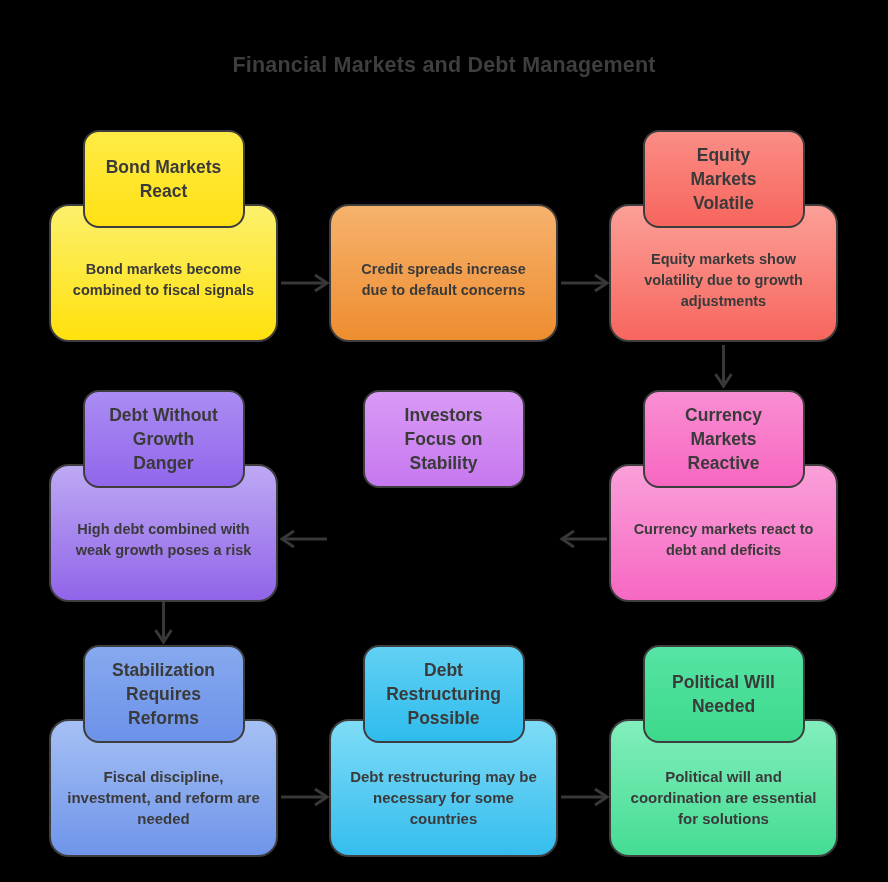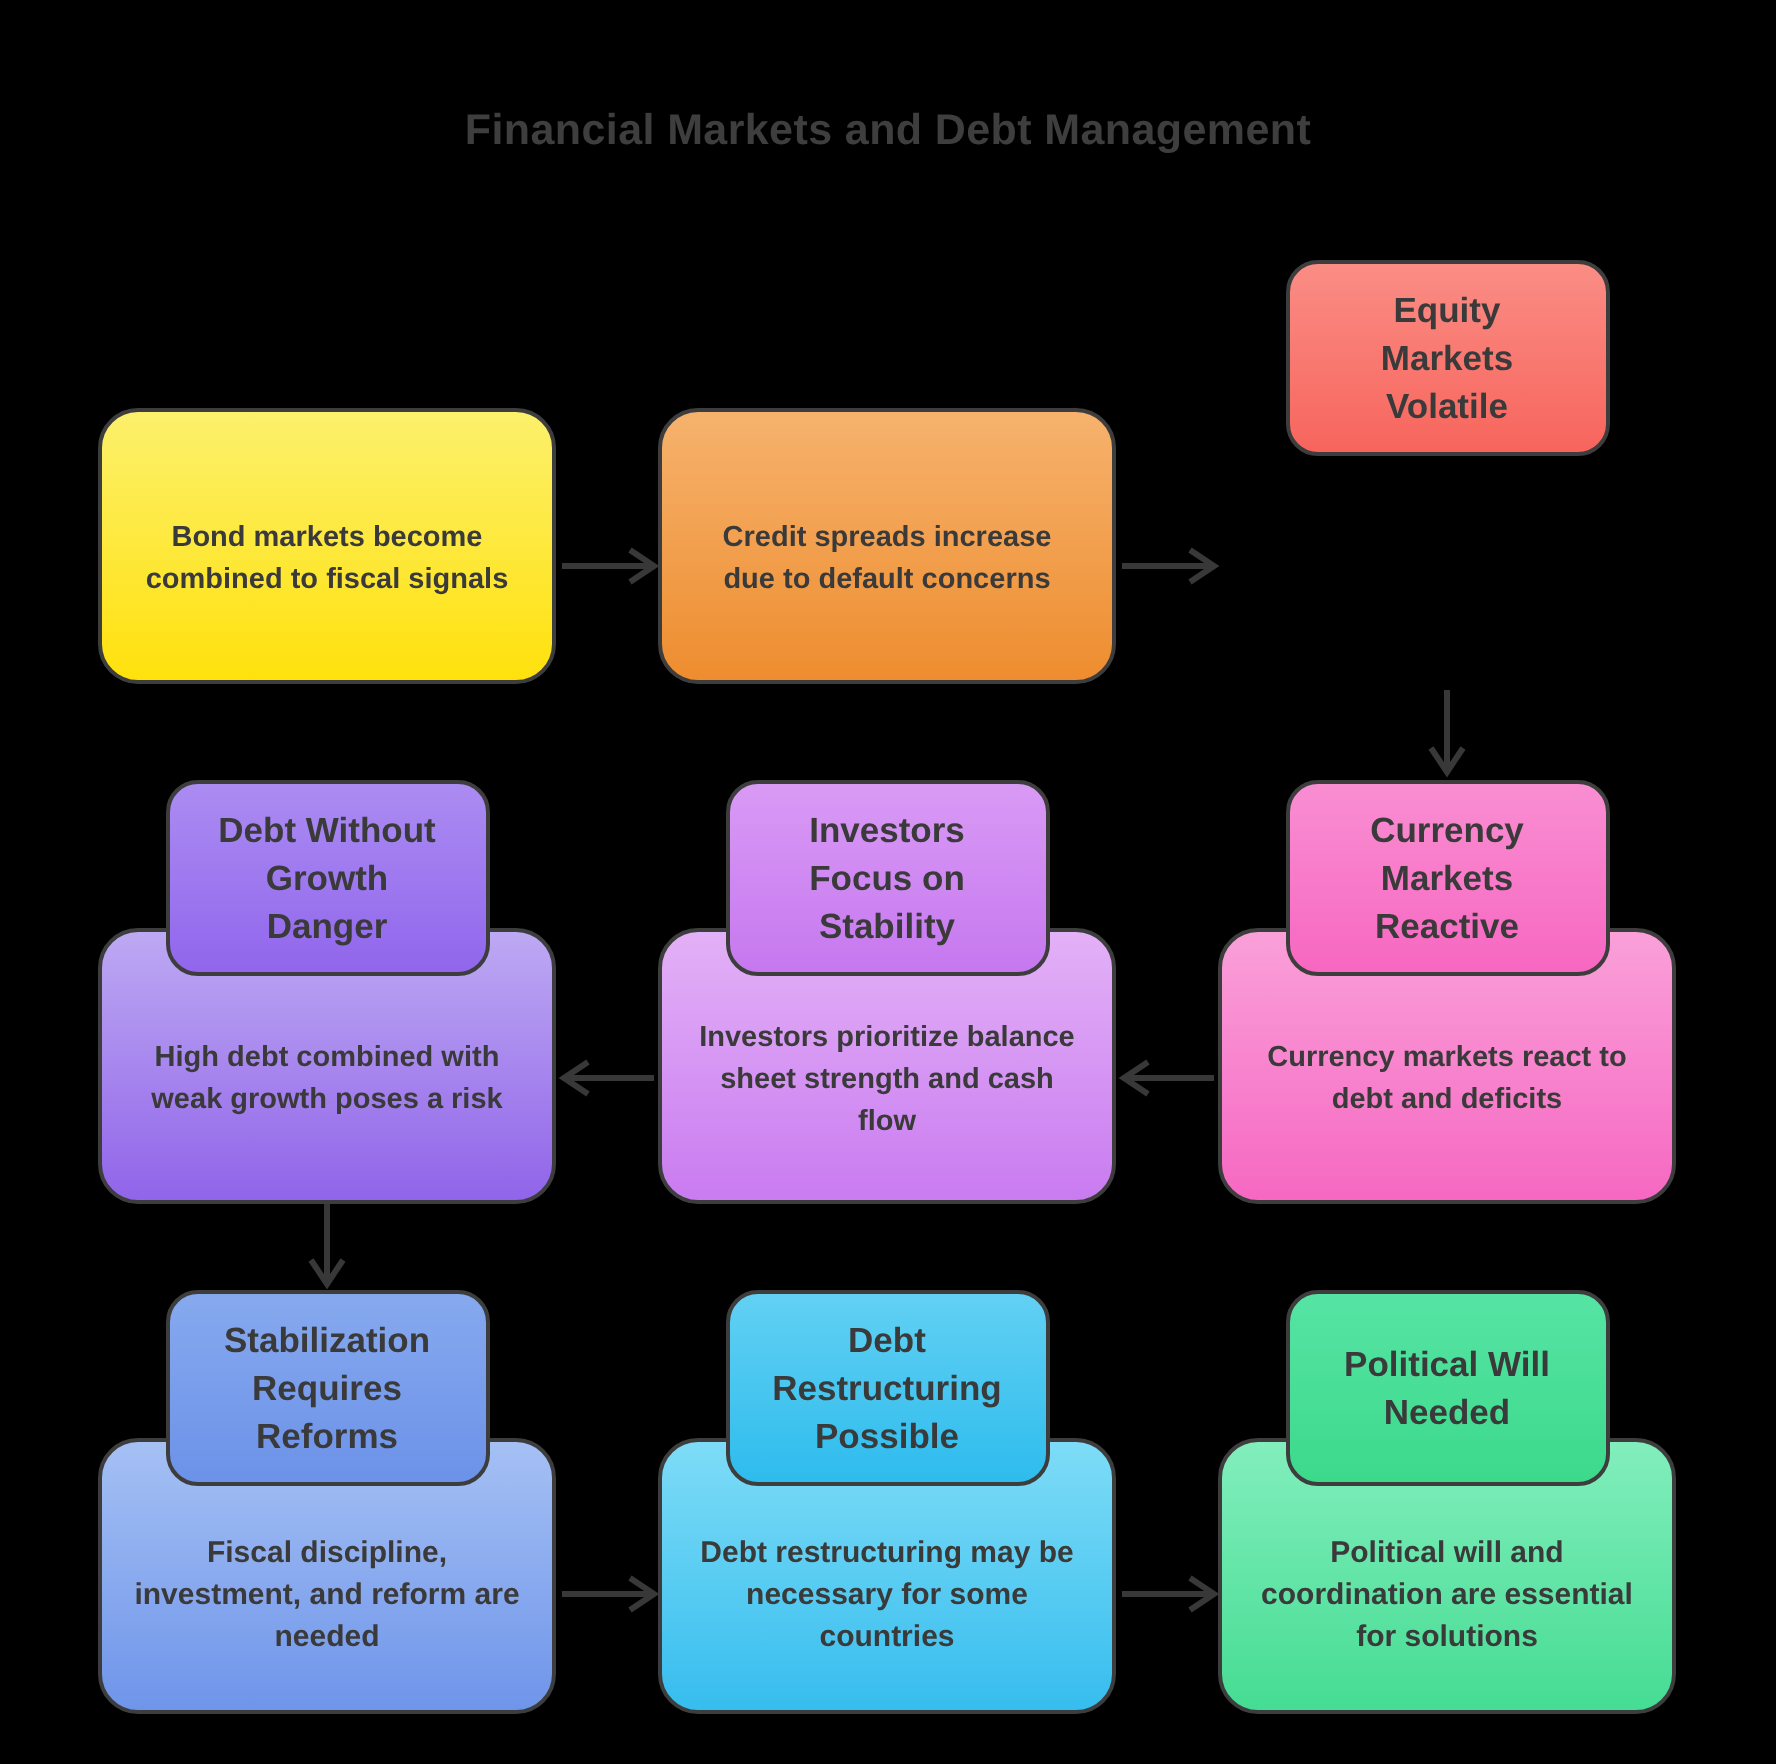--- a/index.html
+++ b/index.html
@@ -99,55 +99,59 @@
       <path d="M561 797 H606"></path>
         <path d="M595 789 L607 797 L595 805"></path>
     </g>
   </svg>
 
   <div class="node col-0 row-0" style="--ht: #ffeb46; --hb: #ffe113; --bt: #fcf06c; --bb: #ffe10c; --tc: #3a3a3a;">
     <div class="node-body">
       <div class="node-desc">Bond markets become
 combined to fiscal signals</div>
     </div>
+    <div class="node-header">
+      <div class="node-title">Bond Markets
+React</div>
+    </div>
   </div>
 
   <div class="node col-1 row-0" style="--ht: #f8a557; --hb: #f09134; --bt: #f6b26d; --bb: #ee8d2f; --tc: #3a3a3a;">
     <div class="node-body">
       <div class="node-desc">Credit spreads increase
 due to default concerns</div>
     </div>
   </div>
 
   <div class="node col-2 row-0" style="--ht: #fa8d85; --hb: #f7655d; --bt: #fb9f97; --bb: #f7665e; --tc: #3a3a3a;">
+    <div class="node-body">
+      <div class="node-desc">Equity markets show
+volatility due to growth
+adjustments</div>
+    </div>
     <div class="node-header">
       <div class="node-title">Equity
 Markets
 Volatile</div>
     </div>
   </div>
 
   <div class="node col-0 row-1" style="--ht: #ab8cf2; --hb: #9166ec; --bt: #bda9f3; --bb: #9164e9; --tc: #3a3a3a;">
     <div class="node-body">
       <div class="node-desc">High debt combined with
 weak growth poses a risk</div>
     </div>
     <div class="node-header">
       <div class="node-title">Debt Without
 Growth
 Danger</div>
     </div>
   </div>
 
   <div class="node col-1 row-1" style="--ht: #d99af5; --hb: #c678ef; --bt: #e3b1f7; --bb: #c97bf0; --tc: #3a3a3a;">
-    <div class="node-body">
-      <div class="node-desc">Investors prioritize balance
-sheet strength and cash
-flow</div>
-    </div>
     <div class="node-header">
       <div class="node-title">Investors
 Focus on
 Stability</div>
     </div>
   </div>
 
   <div class="node col-2 row-1" style="--ht: #f98ed2; --hb: #f767c1; --bt: #faa0d9; --bb: #f668c2; --tc: #3a3a3a;">
     <div class="node-body">
       <div class="node-desc">Currency markets react to

